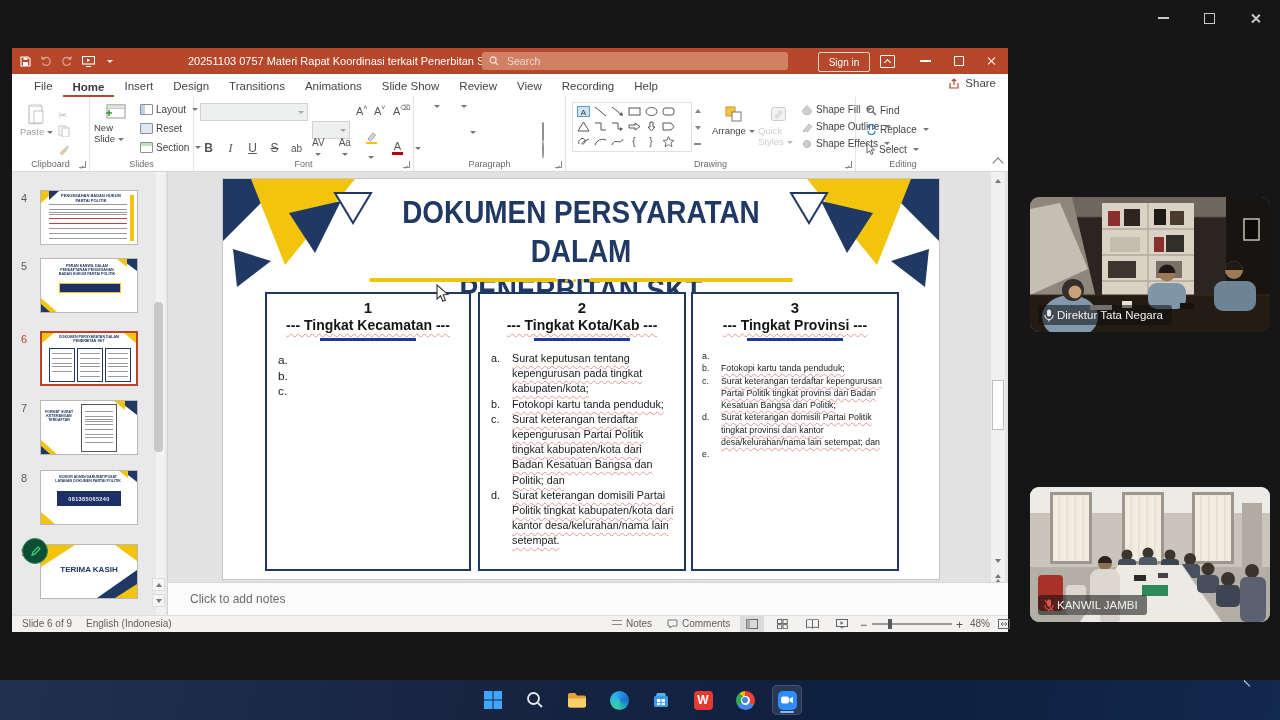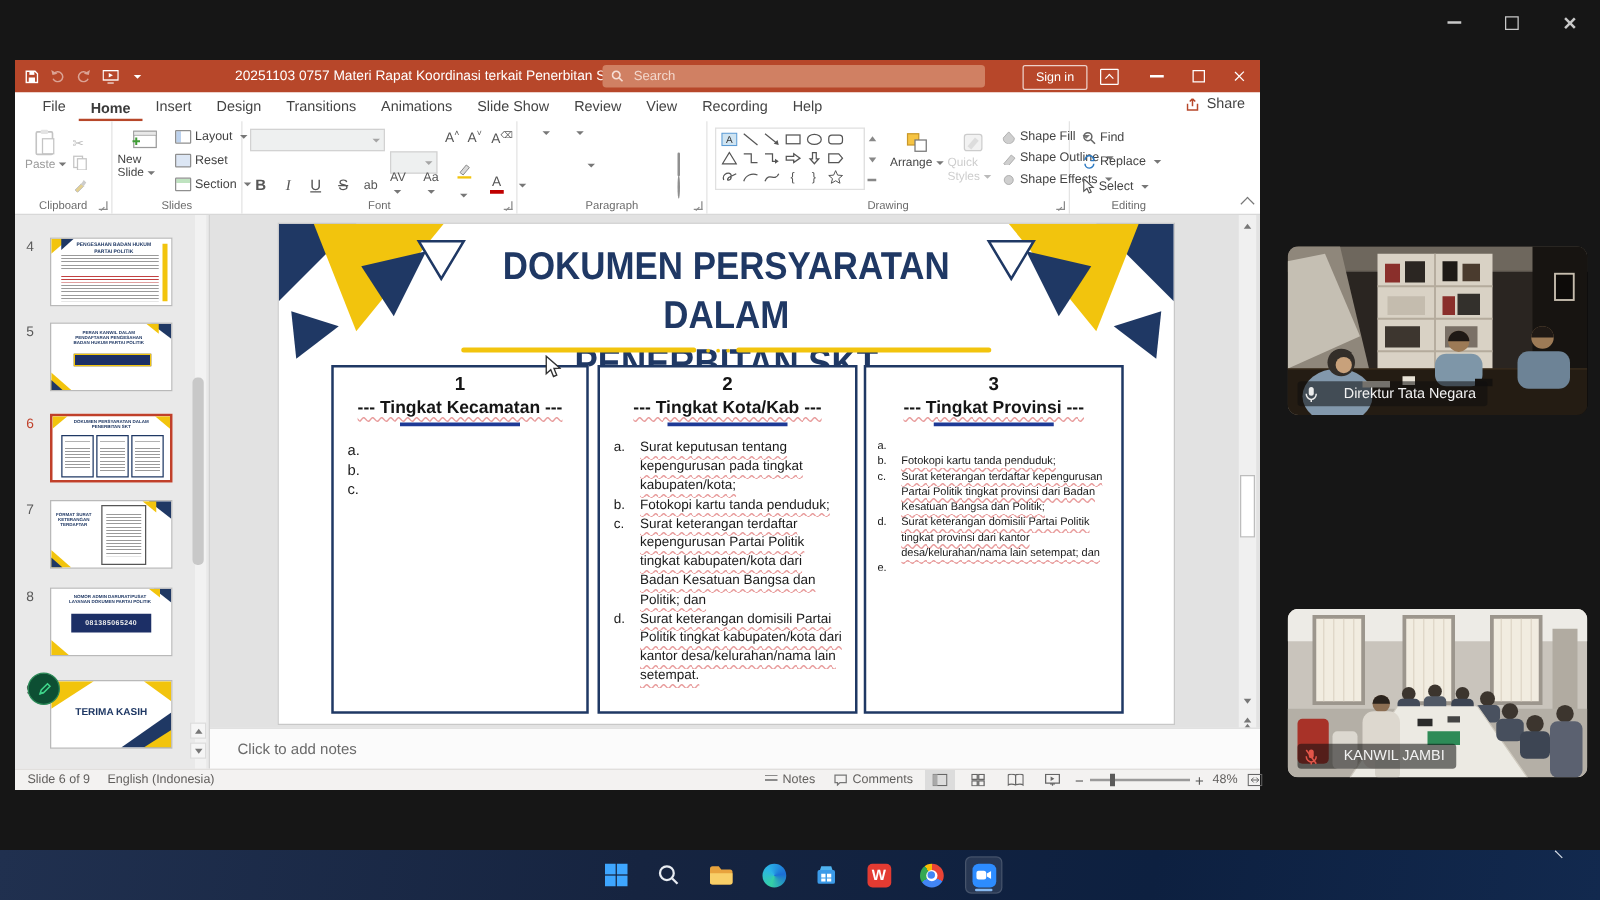--- a/index.html
+++ b/index.html
@@ -93,21 +93,21 @@
   #vthumb{position:absolute;left:1px;top:208px;width:12px;height:50px;background:#fff;border:1px solid #bdbdbd;box-sizing:border-box;}
   
   #notesbar{position:absolute;left:156px;top:410px;width:840px;height:33px;background:#fbfbfb;border-top:1px solid #d9d9d9;box-sizing:border-box;}
   #notes-text{position:absolute;left:22px;top:9px;font-size:12px;color:#6a6a6a;}
   #pp-status{position:absolute;left:0;top:567px;width:996px;height:17px;background:#f3f2f1;border-top:1px solid #e1dfdd;box-sizing:border-box;font-size:10px;color:#605e5c;padding-left:22px;}
   .st{position:absolute;top:2px;}
   .viewbtn{position:absolute;top:0;width:24px;height:16px;display:flex;align-items:center;justify-content:center;}
   .viewbtn.active{background:#dcdcdc;}
   
   .vtile{position:absolute;left:1030px;width:240px;height:135px;border-radius:9px;overflow:hidden;background:#000;}
-  .vlabel{position:absolute;left:8px;bottom:7px;height:20px;background:rgba(15,15,15,.55);border-radius:3px;display:flex;align-items:center;gap:21px;padding:0 9px 0 6px;}
+  .vlabel{position:absolute;left:8px;bottom:7px;height:20px;background:rgba(15,15,15,.55);border-radius:3px;display:flex;align-items:center;gap:3px;padding:0 9px 0 6px;}
   .vlabel span{font-size:11.5px;color:#f2f2f2;white-space:nowrap;}
   
   #taskbar{position:absolute;left:0;top:680px;width:1280px;height:40px;
            background:linear-gradient(100deg,#20304f 0%,#162440 40%,#0d2040 72%,#12294e 100%);}
   #tb-center{position:absolute;left:50%;top:0;transform:translateX(-50%);height:40px;display:flex;align-items:center;gap:12px;}
   .tbicon{width:30px;height:30px;display:flex;align-items:center;justify-content:center;border-radius:5px;}
   .tbicon.active{background:rgba(255,255,255,.10);border:1px solid rgba(255,255,255,.14);box-sizing:border-box;position:relative;}
   .tbicon.active::after{content:"";position:absolute;bottom:1px;left:7px;width:14px;height:2.5px;border-radius:2px;background:#86b9f2;}
   #tb-tray{position:absolute;right:10px;top:0;height:40px;display:flex;align-items:center;gap:20px;color:#d7dde6;flex-direction:column;}
   #tb-clock{text-align:right;font-size:10.5px;line-height:12.5px;color:#e6eaf0;}

